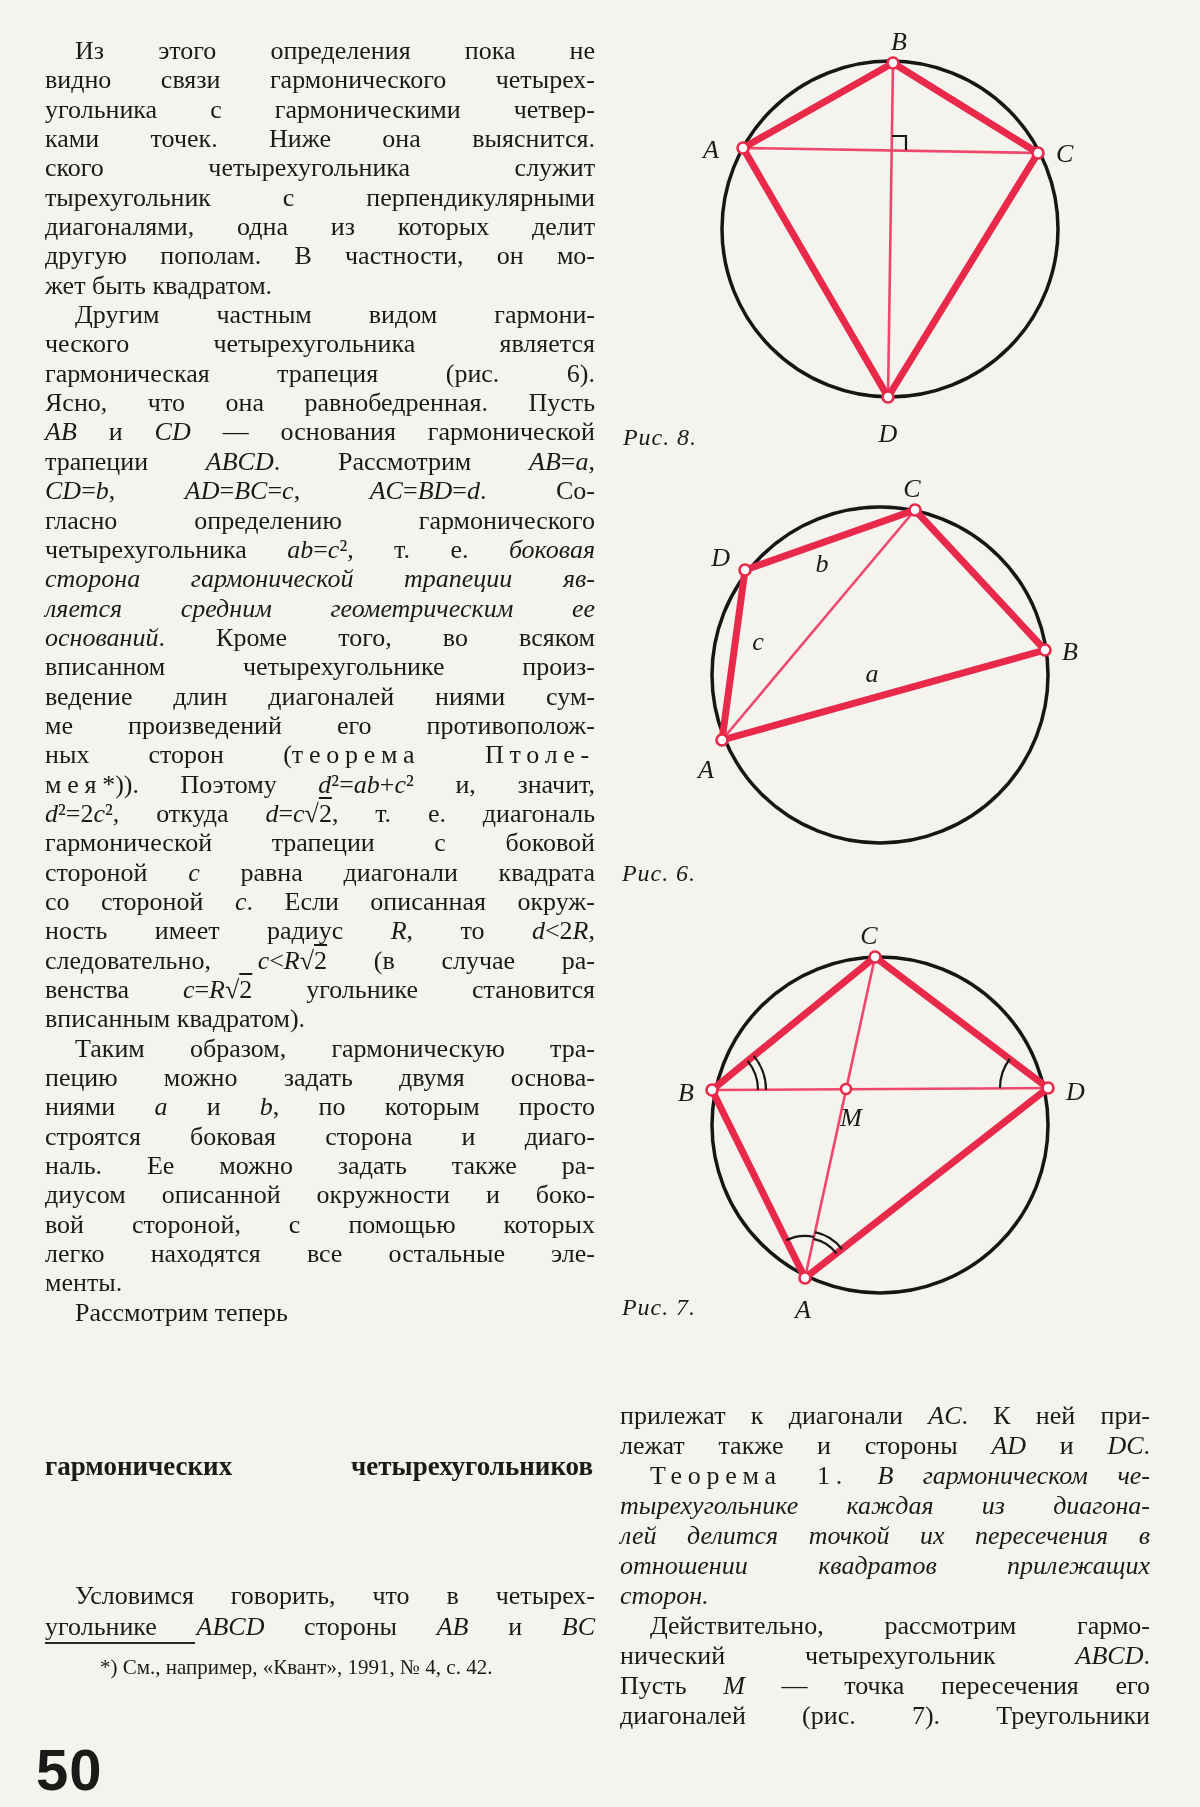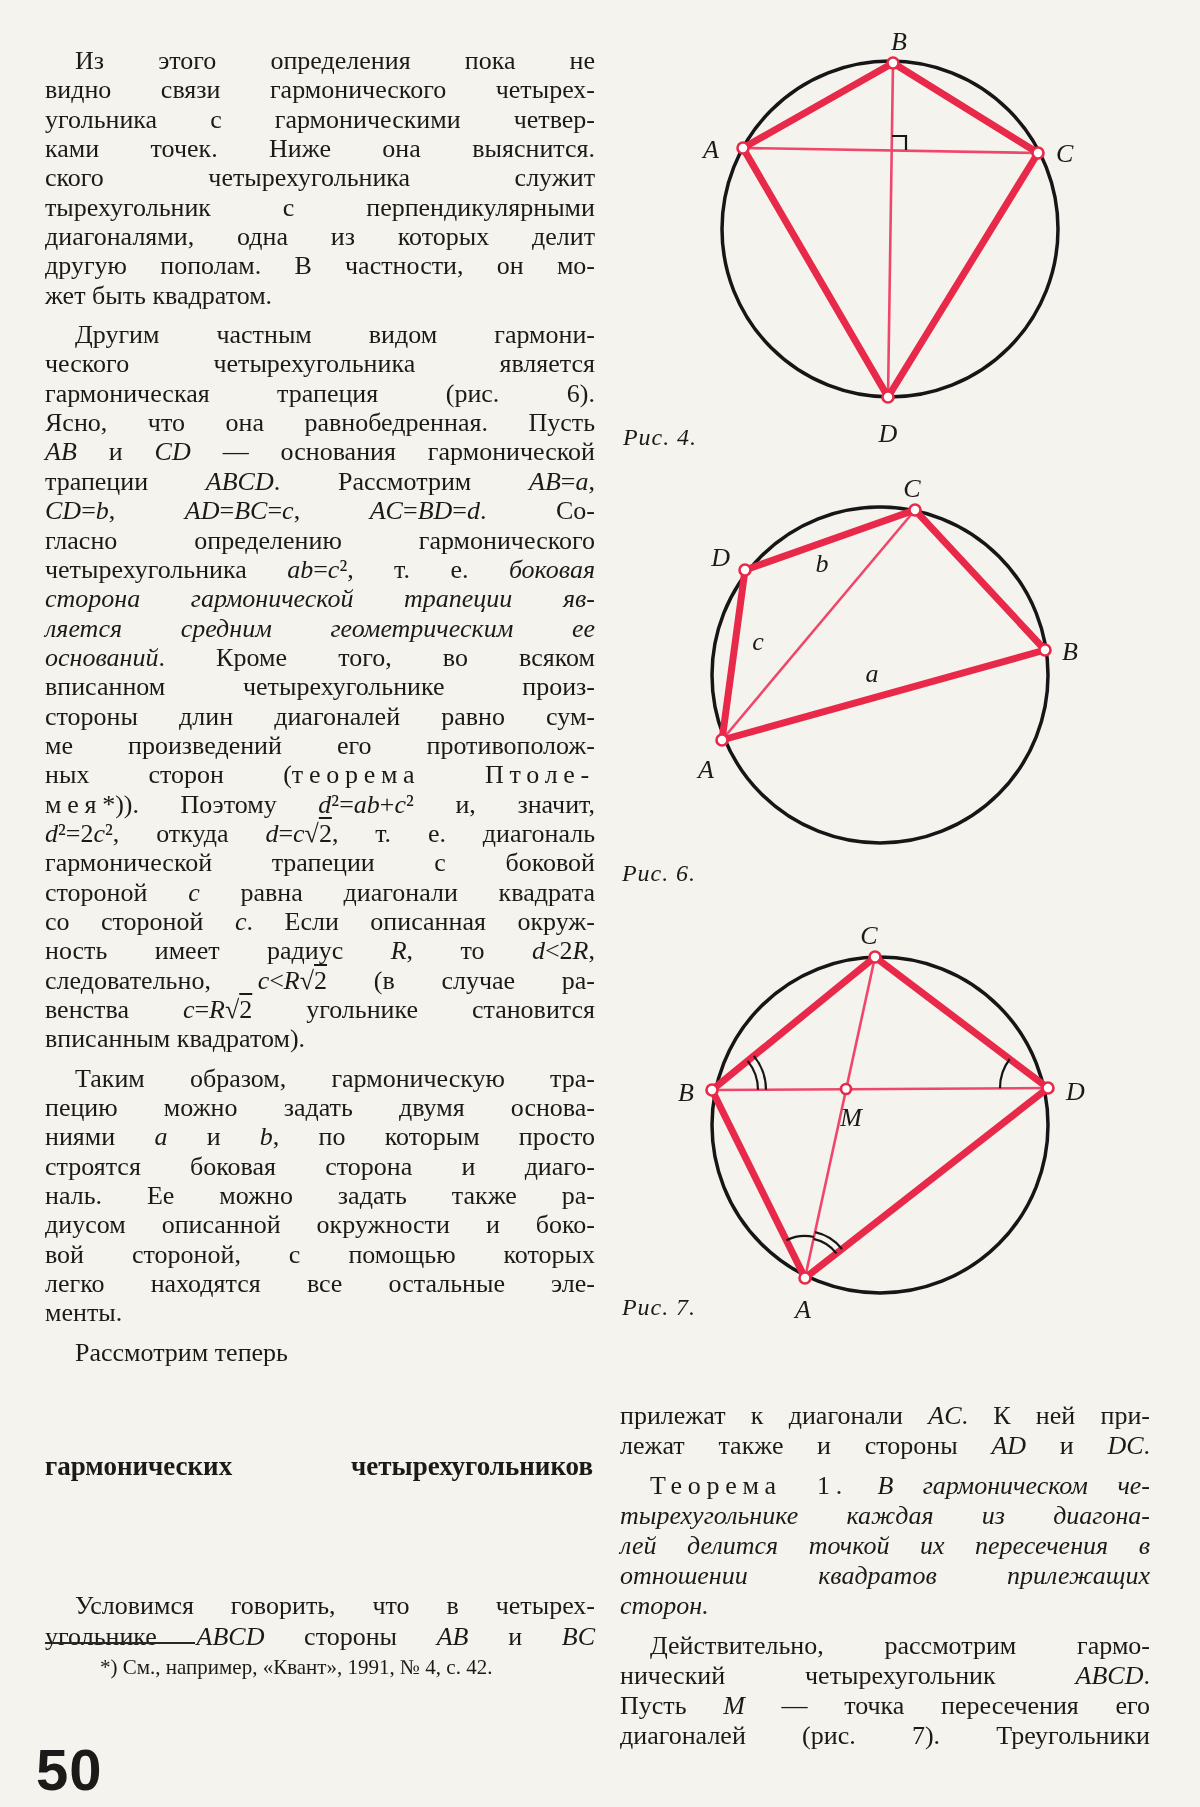--- a/index.html
+++ b/index.html
@@ -6,21 +6,21 @@
   body{
     width:1200px;height:1807px;position:relative;
     background:var(--paper,#f5f3ed);
     font-family:"Liberation Serif","DejaVu Serif",serif;
     color:var(--ink,#1c1a18);
     overflow:hidden;
   }
   .col{position:absolute;}
   .line{display:block;text-align:justify;text-align-last:justify;white-space:nowrap0;}
   .line.end{text-align-last:left;}
-  .line.ind{text-indent:30px;margin-top:10px;}
+  .line.ind{text-indent:30px;}
   .i{font-style:italic;}
   .sp{letter-spacing:.22em;}
   .ol{text-decoration:overline;}
   #left-col{left:45px;top:36px;width:550px;font-size:26px;line-height:29.35px;}
   #heading{left:45px;top:1448px;width:548px;font-size:27px;line-height:36px;font-weight:bold;}
   #after-heading{left:45px;top:1580px;width:550px;font-size:26px;line-height:31px;}
   #right-col{left:620px;top:1401px;width:530px;font-size:26px;line-height:30px;}
   #footnote-rule{position:absolute;left:45px;top:1642px;width:150px;height:2px;background:#2a2723;}
   #footnote{left:45px;top:1654px;width:550px;font-size:21px;line-height:26px;text-indent:55px;}
   .caption{position:absolute;font-style:italic;font-size:24px;letter-spacing:.04em;}
@@ -58,21 +58,21 @@
     <div class="line"><span>Ясно, что она равнобедренная. Пусть</span></div>
     <div class="line"><span class="i">AB</span><span> и </span><span class="i">CD</span><span> — основания гармонической</span></div>
     <div class="line"><span>трапеции </span><span class="i">ABCD</span><span>. Рассмотрим </span><span class="i">AB</span><span>=</span><span class="i">a</span><span>,</span></div>
     <div class="line"><span class="i">CD</span><span>=</span><span class="i">b</span><span>, </span><span class="i">AD</span><span>=</span><span class="i">BC</span><span>=</span><span class="i">c</span><span>, </span><span class="i">AC</span><span>=</span><span class="i">BD</span><span>=</span><span class="i">d</span><span>. Со-</span></div>
     <div class="line"><span>гласно определению гармонического</span></div>
     <div class="line"><span>четырехугольника </span><span class="i">ab</span><span>=</span><span class="i">c</span><span>², т. е. </span><span class="i">боковая</span></div>
     <div class="line"><span class="i">сторона гармонической трапеции яв-</span></div>
     <div class="line"><span class="i">ляется средним геометрическим ее</span></div>
     <div class="line"><span class="i">оснований</span><span>. Кроме того, во всяком</span></div>
     <div class="line"><span>вписанном четырехугольнике произ-</span></div>
-    <div class="line"><span>стороны длин диагоналей равно сум-</span></div>
+    <div class="line"><span>ведение длин диагоналей ниями сум-</span></div>
     <div class="line"><span>ме произведений его противополож-</span></div>
     <div class="line"><span>ных сторон (</span><span class="sp">теорема Птоле-</span></div>
     <div class="line"><span class="sp">мея</span><span>*)). Поэтому </span><span class="i">d</span><span>²=</span><span class="i">ab</span><span>+</span><span class="i">c</span><span>² и, значит,</span></div>
     <div class="line"><span class="i">d</span><span>²=2</span><span class="i">c</span><span>², откуда </span><span class="i">d</span><span>=</span><span class="i">c</span><span>√</span><span class="ol">2</span><span>, т. е. диагональ</span></div>
     <div class="line"><span>гармонической трапеции с боковой</span></div>
     <div class="line"><span>стороной </span><span class="i">c</span><span> равна диагонали квадрата</span></div>
     <div class="line"><span>со стороной </span><span class="i">c</span><span>. Если описанная окруж-</span></div>
     <div class="line"><span>ность имеет радиус </span><span class="i">R</span><span>, то </span><span class="i">d</span><span>&lt;2</span><span class="i">R</span><span>,</span></div>
     <div class="line"><span>следовательно, </span><span class="i">c</span><span>&lt;</span><span class="i">R</span><span>√</span><span class="ol">2</span><span> (в случае ра-</span></div>
     <div class="line"><span>венства </span><span class="i">c</span><span>=</span><span class="i">R</span><span>√</span><span class="ol">2</span><span> угольнике становится</span></div>
@@ -112,21 +112,21 @@
     <div class="line"><span class="i">отношении квадратов прилежащих</span></div>
     <div class="line end"><span class="i">сторон.</span></div>
     <div class="line ind"><span>Действительно, рассмотрим гармо-</span></div>
     <div class="line"><span>нический четырехугольник </span><span class="i">ABCD</span><span>.</span></div>
     <div class="line"><span>Пусть </span><span class="i">M</span><span> — точка пересечения его</span></div>
     <div class="line"><span>диагоналей (рис. 7). Треугольники</span></div>
   </div>
 
 <div id="pagenum">50</div>
 
-<div id="cap5" class="caption">Рис. 4.</div>
+<div id="cap5" class="caption">Рис. 8.</div>
 <div id="cap6" class="caption">Рис. 6.</div>
 <div id="cap7" class="caption">Рис. 7.</div>
 
 <svg id="fig5" width="580" height="415" viewBox="600 25 580 415">
   <circle class="circ" cx="890" cy="229" r="168"></circle>
   <path class="diag" d="M743,148 L1038,153"></path>
   <path class="diag" d="M893,63 L888,397"></path>
   <path class="side" d="M743,148 L893,63 L1038,153 L888,397 Z"></path>
   <path class="mark" d="M892,136 L906,136 L906,150"></path>
   <circle class="dot" cx="743" cy="148" r="5.5"></circle>

